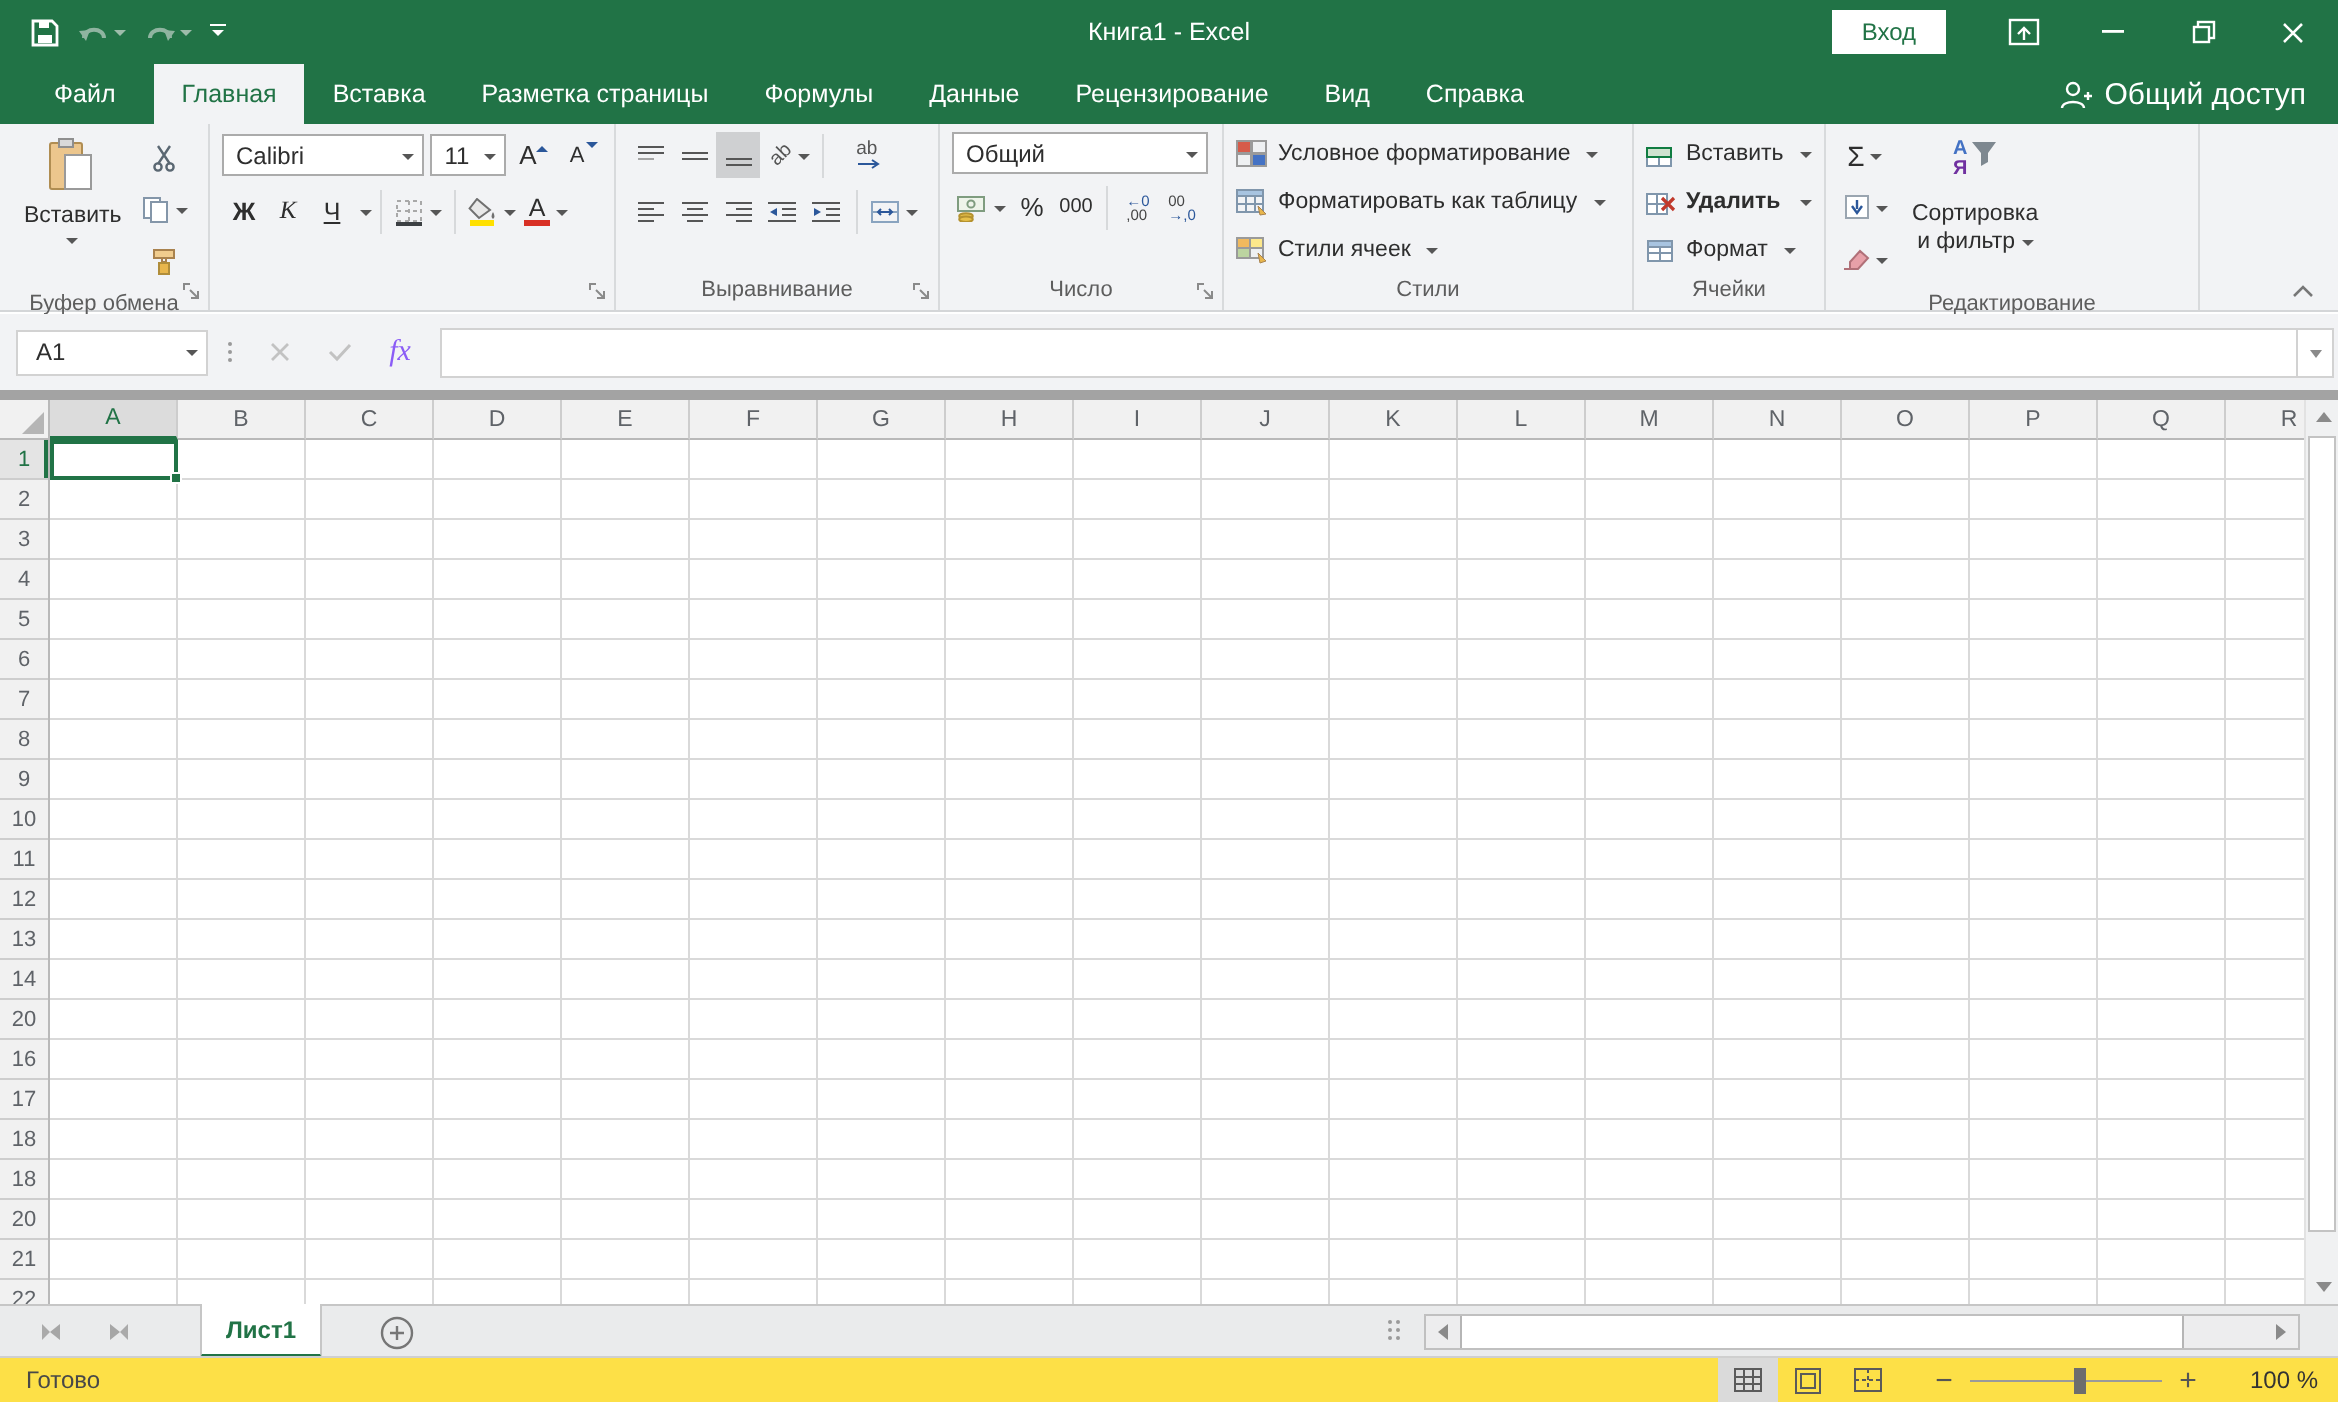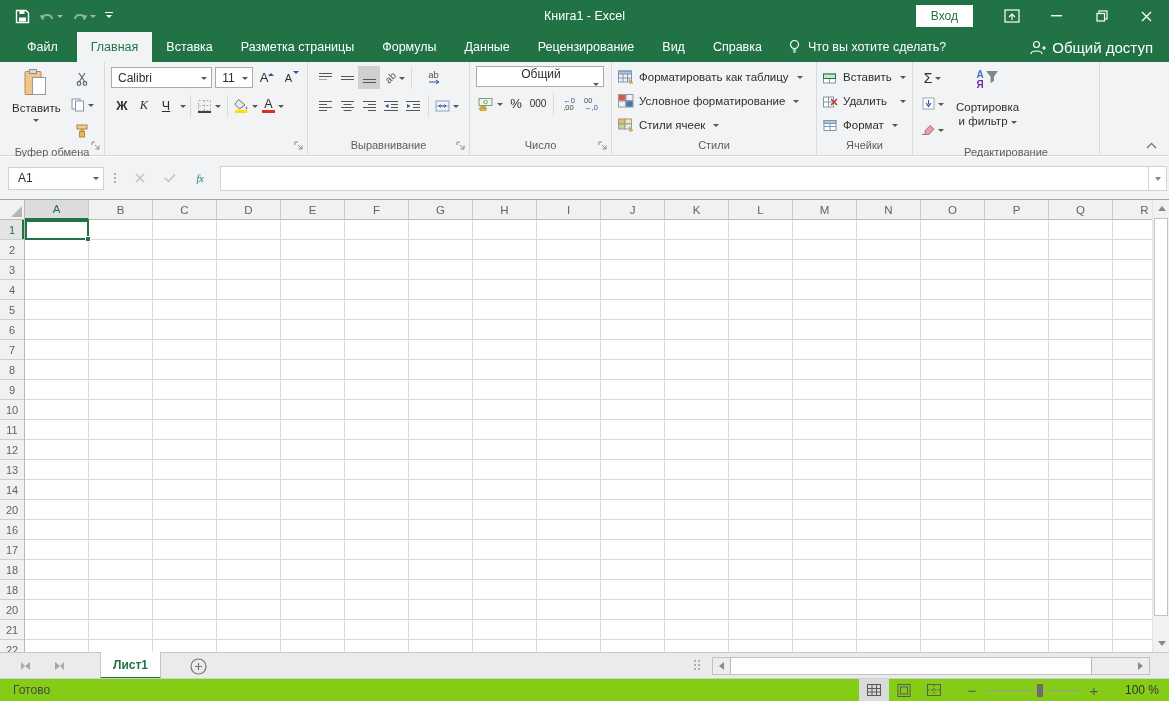--- a/index.html
+++ b/index.html
@@ -47,28 +47,28 @@
   .vsep{width:1px;height:22px;background:#d7d9db;margin:0 4px;align-self:center;}
   .bigbtn{display:flex;flex-direction:column;align-items:center;justify-content:flex-start;padding:4px 6px 2px;font-size:11.5px;line-height:14px;color:var(--txt);text-align:center;height:78px;}
   .combo{display:flex;align-items:center;background:#fff;border:1px solid #ababab;height:21px;font-size:12px;padding-left:6px;padding-right:4px;}
   .combo .car{margin-left:auto;}
   .menu-row{display:flex;align-items:center;gap:5px;height:22px;font-size:11.5px;white-space:nowrap;padding-right:2px;}
   .fontbtn{font-size:12.5px;}
   .chev-up{width:0;height:0;border:4px solid transparent;border-bottom:4.5px solid #6a6a6a;position:relative;top:-2px;}
   .collapse{position:absolute;right:12px;bottom:6px;}
 
   
-  .formula-row{position:absolute;top:157px;left:0;right:0;height:43px;background:var(--ribbon-bg);display:flex;align-items:center;border-bottom:1px solid #a3a3a3;}
+  .formula-row{position:absolute;top:157px;left:0;right:0;height:43px;background:var(--ribbon-bg);display:flex;align-items:center;border-bottom:5px solid #a3a3a3;}
   .namebox{width:96px;height:23px;background:#fff;border:1px solid #d2d2d2;margin-left:8px;display:flex;align-items:center;padding:0 4px 0 9px;font-size:12px;}
   .grip-dots{display:flex;flex-direction:column;gap:2px;margin:0 10px;}
   .grip-dots i{width:2px;height:2px;background:#9a9a9a;border-radius:50%;}
   .fxbtns{display:flex;align-items:center;gap:2px;background:var(--ribbon-bg);}
   .fxb{width:28px;height:25px;display:flex;align-items:center;justify-content:center;font-size:13px;}
   .dis{color:#bdbdbd;}
-  .fx-label{font-family:"Liberation Serif",serif;font-style:italic;font-size:10px;color:#0f766e;}
+  .fx-label{font-family:"Liberation Serif",serif;font-style:italic;font-size:15px;color:#8b5cf6;}
   .formula-input{flex:1;height:25px;background:#fff;border:1px solid #d2d2d2;margin-left:6px;margin-right:0px;display:flex;align-items:center;padding:0 6px;}
   .fexpand{width:18px;height:25px;display:flex;align-items:center;justify-content:center;background:#fff;border:1px solid #d2d2d2;border-left:none;margin-right:2px;}
   .chev-dn{width:0;height:0;border:3.5px solid transparent;border-top:4px solid #8a8a8a;position:relative;top:2px;}
 
   
   .sheet{position:absolute;top:200px;left:0;width:1152px;height:452px;background:#fff;overflow:hidden;}
   .corner{position:absolute;left:0;top:0;width:25px;height:20px;background:var(--hdr-bg);border-right:1px solid #b9b9b9;border-bottom:1px solid #b9b9b9;}
   .corner .tri{position:absolute;right:2px;bottom:2px;width:0;height:0;border-left:11px solid transparent;border-bottom:11px solid #b5b5b5;}
   .colhdrs{position:absolute;left:25px;top:0;right:0;height:20px;display:flex;overflow:hidden;}
   .colhdr{flex:0 0 64px;height:20px;background:var(--hdr-bg);border-right:1px solid var(--hdr-line);border-bottom:1px solid #b9b9b9;display:flex;align-items:center;justify-content:center;font-size:11.5px;color:#5f6368;}
@@ -100,21 +100,21 @@
   .nav-arrow .t{border-right-color:#aaa;border-left-color:#aaa;}
   .sheettab{position:absolute;left:100px;top:-1px;height:27px;min-width:60px;background:#fff;border:1px solid #c6c6c6;border-top:none;border-bottom:2px solid var(--green);display:flex;align-items:center;justify-content:center;color:var(--green);font-weight:bold;font-size:12px;padding:0 12px;}
   .addsheet{position:absolute;left:188px;top:3px;width:20px;height:20px;display:flex;align-items:center;justify-content:center;}
   .tb-grip{position:absolute;left:694px;top:7px;display:grid;grid-template-columns:2px 2px;gap:2px;}
   .tb-grip i{width:2px;height:2px;background:#9a9a9a;border-radius:50%;}
   .hscroll{position:absolute;left:712px;top:4px;width:438px;height:18px;background:#ededee;border:1px solid #c0c0c0;display:flex;align-items:center;}
   .hbtn{width:17px;height:16px;display:flex;align-items:center;justify-content:center;}
   .hthumb{width:362px;height:16px;background:#fff;border-left:1px solid #b5b5b5;border-right:1px solid #b5b5b5;}
 
   
-  .statusbar{position:absolute;top:678px;left:0;right:0;height:23px;background:#84cc16;border-top:1px solid #cfcfcf;display:flex;align-items:center;color:#484848;}
+  .statusbar{position:absolute;top:678px;left:0;right:0;height:23px;background:#fde047;border-top:1px solid #cfcfcf;display:flex;align-items:center;color:#484848;}
   .status-left{padding-left:13px;font-size:12px;}
   .status-right{margin-left:auto;display:flex;align-items:center;gap:0;padding-right:10px;}
   .viewbtn{width:30px;height:22px;display:flex;align-items:center;justify-content:center;}
   .viewbtn.active{background:#dadada;}
   .zoomctl{display:flex;align-items:center;margin-left:12px;}
   .zoombtn{width:22px;height:22px;display:flex;align-items:center;justify-content:center;font-size:15px;color:#555;}
   .ztrack{width:96px;height:1px;background:#9a9a9a;position:relative;margin:0 2px;}
   .zthumb{position:absolute;left:52px;top:-6px;width:6px;height:13px;background:#6d6d6d;}
   .zoomlabel{width:48px;text-align:right;font-size:12px;color:#333;margin-left:6px;}
   svg{display:block;}
@@ -184,28 +184,20 @@
 <div class="tabrow">
   <span class="tab file">Файл</span>
     <span class="tab active">Главная</span>
     <span class="tab">Вставка</span>
     <span class="tab">Разметка страницы</span>
     <span class="tab">Формулы</span>
     <span class="tab">Данные</span>
     <span class="tab">Рецензирование</span>
     <span class="tab">Вид</span>
     <span class="tab">Справка</span>
-  <span class="tellme">
-    <svg width="13" height="16" viewBox="0 0 13 16">
-      <circle cx="6.5" cy="5.5" r="4" fill="none" stroke="#fff" stroke-width="1.2"></circle>
-      <line x1="4.8" y1="11" x2="8.2" y2="11" stroke="#fff" stroke-width="1.2"></line>
-      <line x1="5.2" y1="13" x2="7.8" y2="13" stroke="#fff" stroke-width="1.2"></line>
-    </svg>
-    <span>Что вы хотите сделать?</span>
-  </span>
   <span class="share">
     <svg width="17" height="15" viewBox="0 0 17 15">
       <circle cx="7.5" cy="4.5" r="3" fill="none" stroke="#fff" stroke-width="1.2"></circle>
       <path d="M2 14 c0-4 11-4 11 0" fill="none" stroke="#fff" stroke-width="1.2"></path>
       <path d="M13 8 h4 M15 6 v4" stroke="#fff" stroke-width="1.2"></path>
     </svg>
     <span>Общий доступ</span>
   </span>
 </div>
 
@@ -434,21 +426,21 @@
     <span class="launcher">
       <svg width="10" height="10" viewBox="0 0 10 10">
         <path d="M1 4 V1 h3 M4 4 L8 8 M8 4.5 V8 H4.5" fill="none" stroke="#8a8a8a"></path>
       </svg>
     </span>
   </div>
 
   <div class="group" style="width:142px;">
     <div class="gbody">
       <div class="rows" style="width:100%;">
-        <div class="combo" style="width:128px;flex-direction:column;">
+        <div class="combo" style="width:128px;">
           <span>Общий</span>
           <span class="car"></span>
         </div>
         <div class="rrow">
           <span class="rbtn">
             <svg width="16" height="14" viewBox="0 0 16 14">
               <rect x="1" y="1.5" width="13" height="7" fill="#eef4ea" stroke="#7f9c7f"></rect>
               <circle cx="7.5" cy="5" r="1.8" fill="none" stroke="#7f9c7f"></circle>
               <ellipse cx="5" cy="11" rx="3.4" ry="1.4" fill="#e6c04a" stroke="#b5922f"></ellipse>
               <ellipse cx="5" cy="12.6" rx="3.4" ry="1.4" fill="#e6c04a" stroke="#b5922f"></ellipse>
@@ -480,44 +472,44 @@
     <div class="glabel">Число</div>
     <span class="launcher">
       <svg width="10" height="10" viewBox="0 0 10 10">
         <path d="M1 4 V1 h3 M4 4 L8 8 M8 4.5 V8 H4.5" fill="none" stroke="#8a8a8a"></path>
       </svg>
     </span>
   </div>
 
   <div class="group" style="width:205px;">
     <div class="gbody" style="flex-direction:column;justify-content:flex-start;gap:2px;">
+      <div class="menu-row">
+        <svg width="16" height="14" viewBox="0 0 16 14">
+          <rect x="0.5" y="0.5" width="7" height="6" fill="#d65b4a" stroke="#9a9a9a"></rect>
+          <rect x="8" y="0.5" width="7" height="6" fill="#eef0f2" stroke="#9a9a9a"></rect>
+          <rect x="0.5" y="7" width="7" height="6" fill="#eef0f2" stroke="#9a9a9a"></rect>
+          <rect x="8" y="7" width="7" height="6" fill="#4472c4" stroke="#9a9a9a"></rect>
+        </svg>
+        <span>Условное форматирование</span>
+        <span class="car"></span>
+      </div>
       <div class="menu-row">
         <svg width="16" height="14" viewBox="0 0 16 14">
           <rect x="0.5" y="1" width="13" height="3" fill="#a8c4e0" stroke="#8096ac"></rect>
           <rect x="0.5" y="1" width="13" height="11" fill="none" stroke="#8096ac"></rect>
           <line x1="0.5" y1="8" x2="13.5" y2="8" stroke="#8096ac"></line>
           <line x1="5" y1="4" x2="5" y2="12" stroke="#8096ac"></line>
             <line x1="9.5" y1="4" x2="9.5" y2="12" stroke="#8096ac"></line>
           <path d="M11 9 L15 13 L12 13.5 z" fill="#e8b64c" stroke="#a9824e" stroke-width="0.5"></path>
         </svg>
         <span>Форматировать как таблицу</span>
         <span class="car"></span>
       </div>
       <div class="menu-row">
         <svg width="16" height="14" viewBox="0 0 16 14">
-          <rect x="0.5" y="0.5" width="7" height="6" fill="#d65b4a" stroke="#9a9a9a"></rect>
-          <rect x="8" y="0.5" width="7" height="6" fill="#eef0f2" stroke="#9a9a9a"></rect>
-          <rect x="0.5" y="7" width="7" height="6" fill="#eef0f2" stroke="#9a9a9a"></rect>
-          <rect x="8" y="7" width="7" height="6" fill="#4472c4" stroke="#9a9a9a"></rect>
-        </svg>
-        <span>Условное форматирование</span>
-        <span class="car"></span>
-      </div>
-      <div class="menu-row">
-        <svg width="16" height="14" viewBox="0 0 16 14">
           <rect x="0.5" y="1" width="6.5" height="5" fill="#f0b95e" stroke="#9a9a9a"></rect>
           <rect x="7" y="1" width="6.5" height="5" fill="#fde88b" stroke="#9a9a9a"></rect>
           <rect x="0.5" y="6" width="6.5" height="5" fill="#bcd4a0" stroke="#9a9a9a"></rect>
           <rect x="7" y="6" width="6.5" height="5" fill="#eef0f2" stroke="#9a9a9a"></rect>
           <path d="M11 8.5 L15 12.5 L12 13.5 z" fill="#e8b64c" stroke="#a9824e" stroke-width="0.5"></path>
         </svg>
         <span>Стили ячеек</span>
         <span class="car"></span>
       </div>
     </div>
@@ -529,21 +521,21 @@
       <div class="menu-row" style="width:100%;">
         <svg width="15" height="13" viewBox="0 0 15 13">
           <rect x="0.5" y="3" width="12" height="9" fill="#fff" stroke="#8096ac"></rect>
           <line x1="0.5" y1="7.5" x2="12.5" y2="7.5" stroke="#8096ac"></line>
           <line x1="6.5" y1="3" x2="6.5" y2="12" stroke="#8096ac"></line>
           <rect x="0.5" y="3" width="12" height="4.5" fill="#cfe3cf" stroke="#107c41"></rect>
         </svg>
         <span>Вставить</span>
         <span class="car" style="margin-left:auto;"></span>
       </div>
-      <div class="menu-row" style="width:100%;">
+      <div class="menu-row" style="width:100%;font-weight:bold;">
         <svg width="15" height="13" viewBox="0 0 15 13">
           <rect x="0.5" y="2" width="10" height="10" fill="#fff" stroke="#8096ac"></rect>
           <line x1="0.5" y1="7" x2="10.5" y2="7" stroke="#8096ac"></line>
           <line x1="5.5" y1="2" x2="5.5" y2="12" stroke="#8096ac"></line>
           <path d="M8 4 L14 10 M14 4 L8 10" stroke="#c0392b" stroke-width="1.6"></path>
         </svg>
         <span>Удалить</span>
         <span class="car" style="margin-left:auto;"></span>
       </div>
       <div class="menu-row" style="width:100%;align-items:center;">

